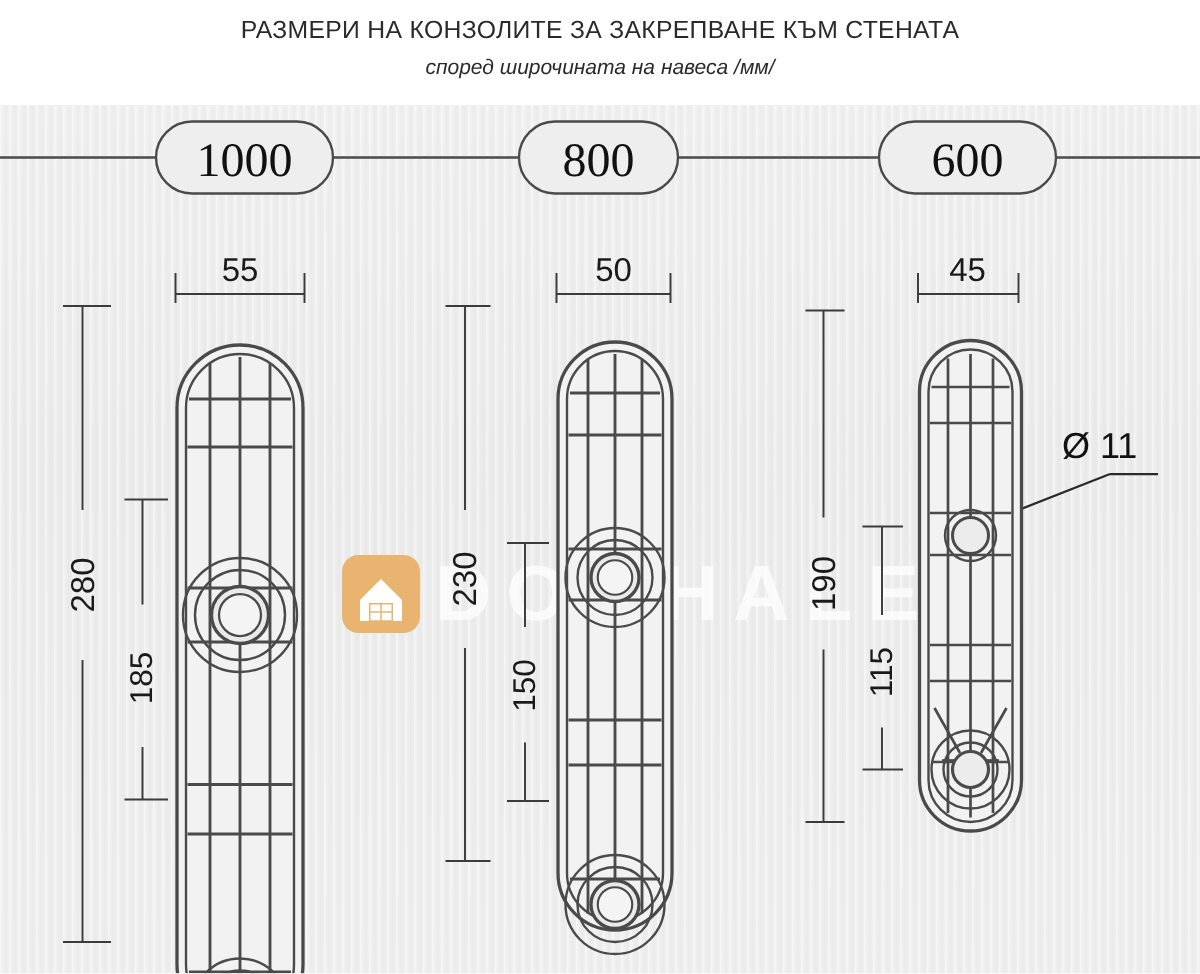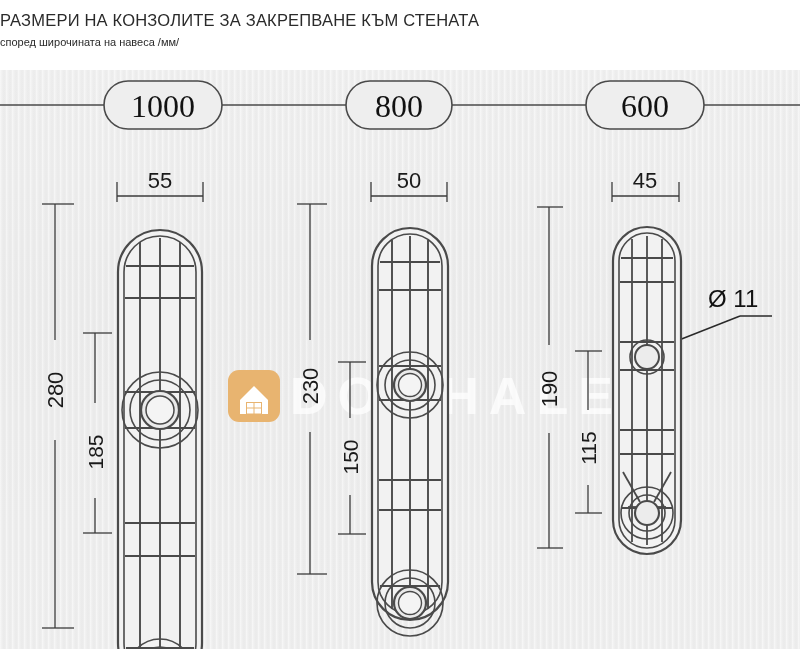--- a/index.html
+++ b/index.html
@@ -17,40 +17,41 @@
   }
 
   
   .title-block {
     position: absolute;
     left: 0;
     top: 0;
     width: 800px;
     height: 70px;
     background: #ffffff;
-    text-align: left;
+    text-align: center;
   }
   .title-main {
     position: absolute;
     left: 0;
     top: 11px;
     width: 800px;
     font-size: 16.5px;
     letter-spacing: 0.2px;
     color: #2a2a2a;
     white-space: nowrap;
   }
   .title-sub {
     position: absolute;
     left: 0;
     top: 36px;
     width: 800px;
-    font-size: 11px;
+    font-size: 14px;
     color: #2a2a2a;
     white-space: nowrap;
+    font-style: italic;
   }
 
   
   .canvas {
     position: absolute;
     left: 0;
     top: 70px;
     width: 800px;
     height: 579px;
     background: #eeeeee;

